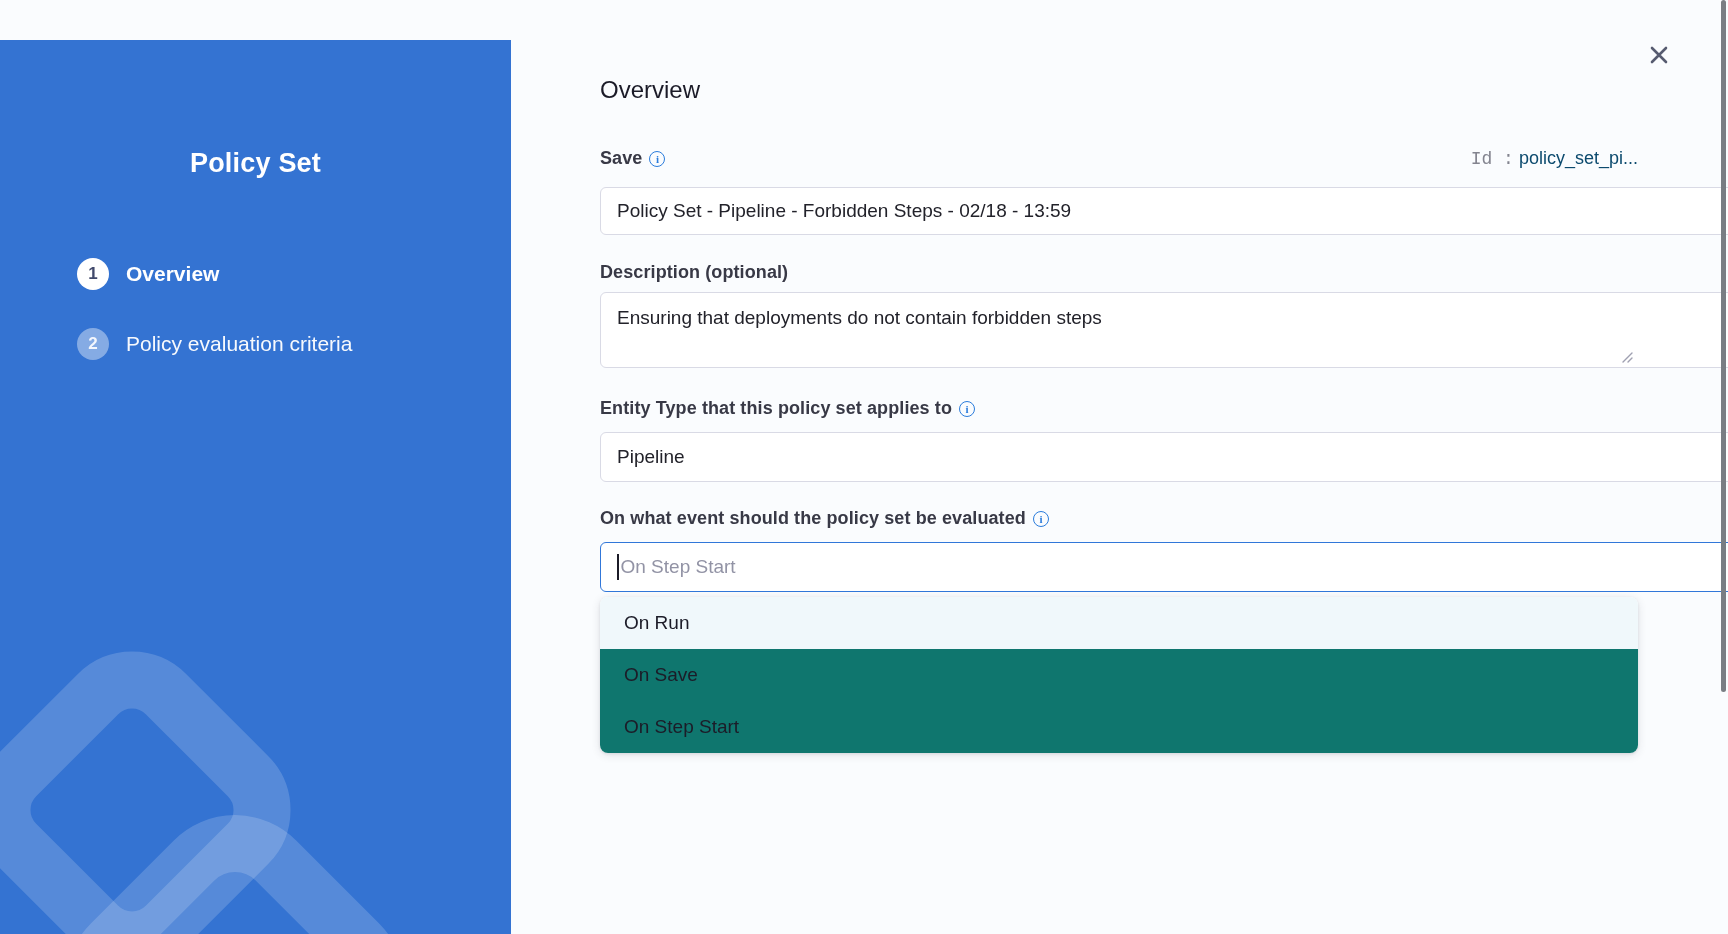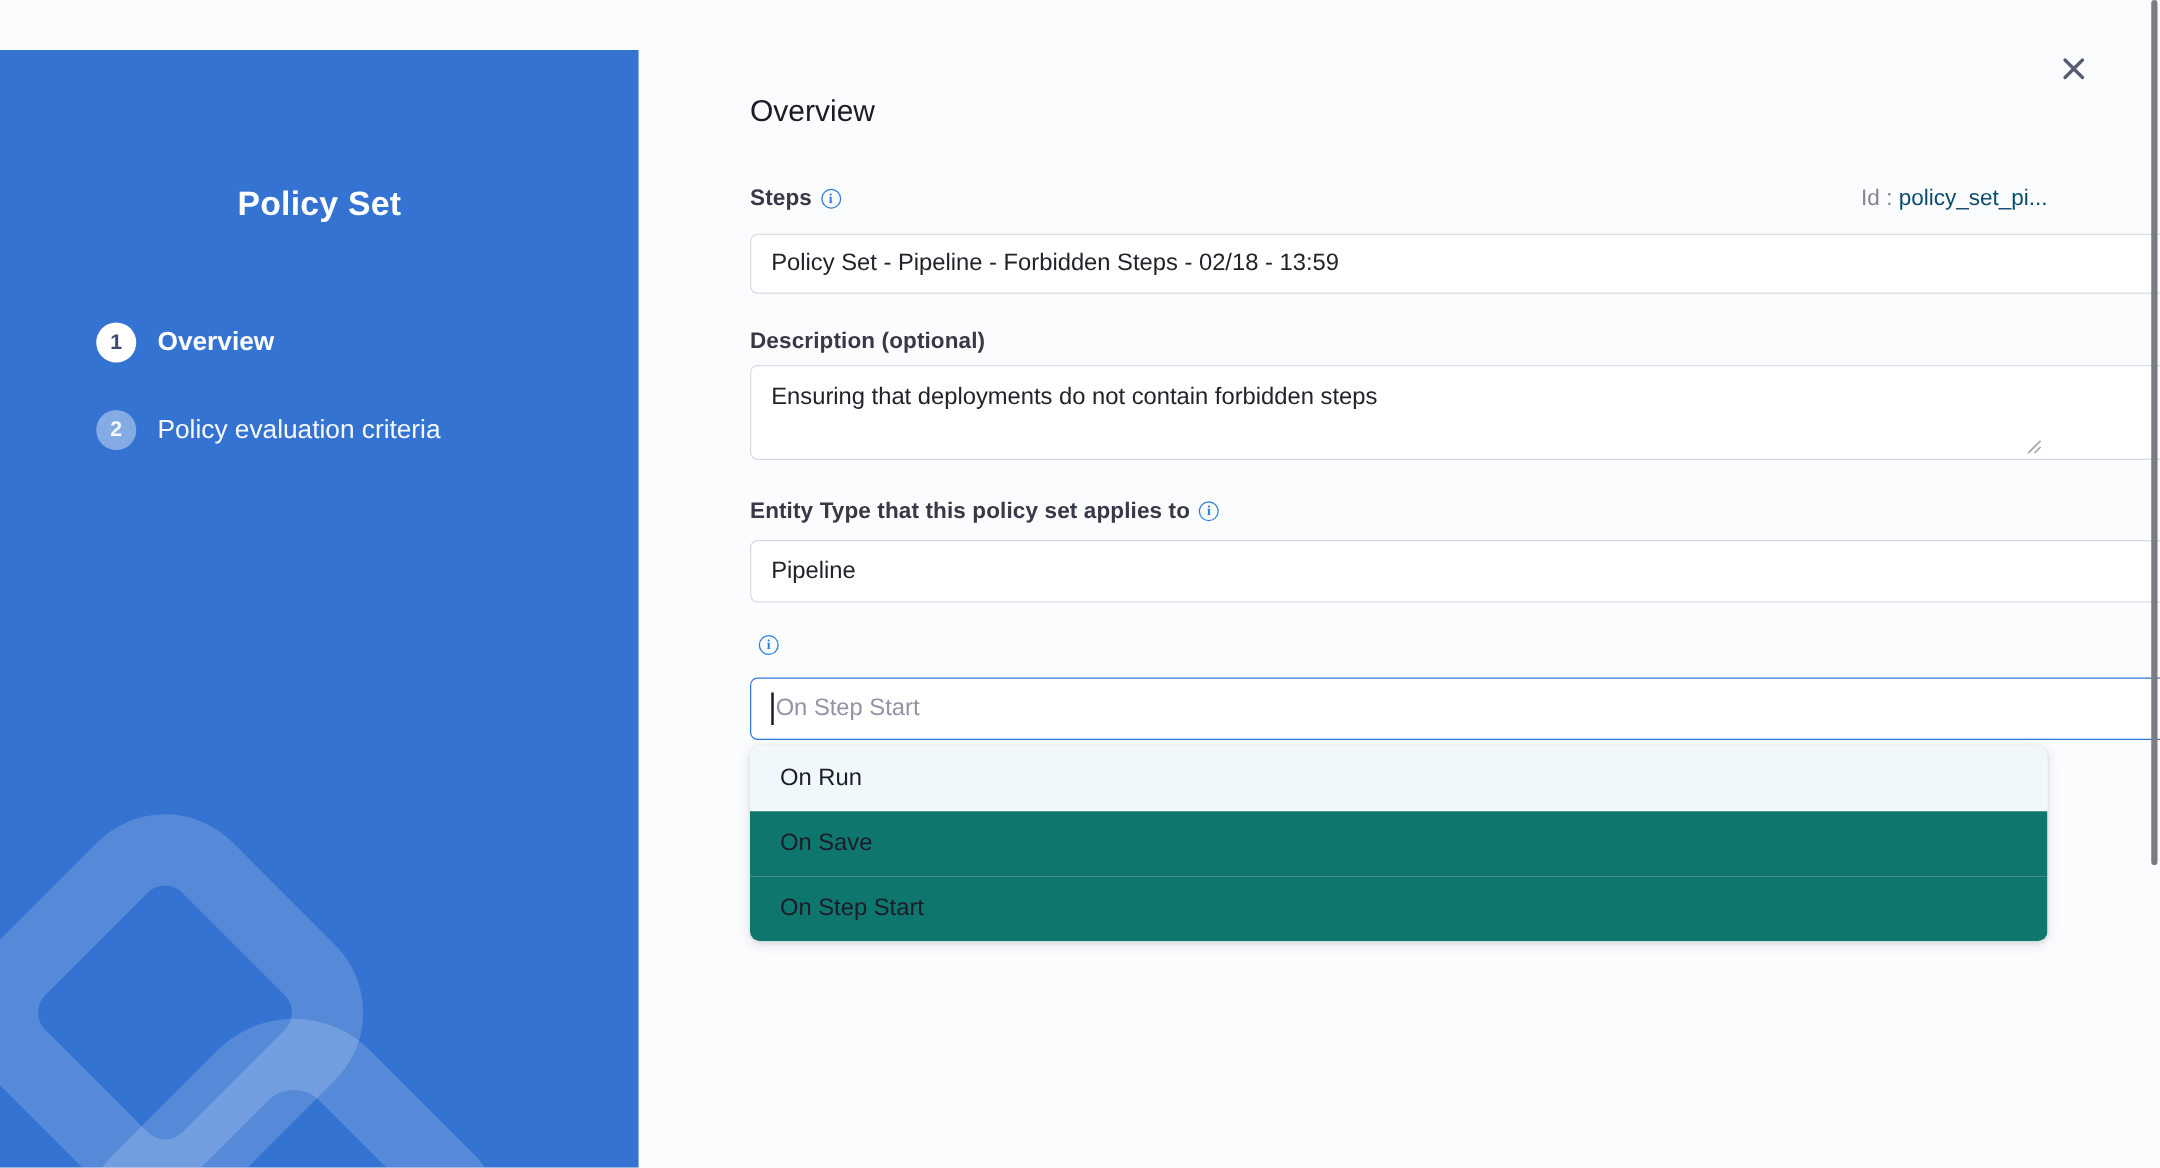--- a/index.html
+++ b/index.html
@@ -34,21 +34,21 @@
     font-size:24px; font-weight:500; color:#1B1B28; }
 
   .form-col { position:absolute; left:89px; top:0; width:1038px; }
   .label-row { position:absolute; width:1038px; display:flex; align-items:center; }
   .field-label { font-size:18px; font-weight:600; color:#383946; letter-spacing:0.1px; }
   .info-icon { display:inline-flex; align-items:center; justify-content:center;
     width:16px; height:16px; border:1.5px solid #2B7CDC; border-radius:50%;
     color:#2B7CDC; font-size:11px; font-weight:700; margin-left:7px;
     font-family:"Liberation Serif", serif; cursor:pointer; }
   .id-wrap { margin-left:auto; font-size:18px; }
-  .id-prefix { color:#83848F; }
+  .id-prefix { color:#83848F;font-family:Liberation Mono, monospace; }
   .id-link { color:#0c4a6e; text-decoration:none; cursor:pointer; }
 
   .text-input, .select-box, .text-area {
     position:absolute; width:1212px; background:#FFFFFF;
     border:1px solid #D9DAE5; border-radius:6px;
     font-size:19px; color:#22222A; font-family:"Liberation Sans", sans-serif; }
   .text-input { height:48px; padding:0 16px; outline:none; }
   .text-area { height:76px; padding:12px 16px; resize:none; outline:none; line-height:25px; }
   .resize-handle { position:absolute; cursor:nwse-resize; }
 
@@ -104,21 +104,21 @@
       <svg width="22" height="22" viewBox="0 0 22 22">
         <path d="M4 4 L18 18 M18 4 L4 18" stroke="#565B70" stroke-width="2.6" stroke-linecap="round"></path>
       </svg>
     </button>
 
     <h2 class="page-title">Overview</h2>
 
     <div class="form-col">
 
       <div class="label-row" style="top:148px;">
-        <span class="field-label">Steps</span>
+        <span class="field-label">Save</span>
         <span class="info-icon">i</span>
         <span class="id-wrap">
           <span class="id-prefix">Id :</span>
           <a class="id-link">policy_set_pi...</a>
         </span>
       </div>
       <input class="text-input" style="top: 187px;" type="text" value="Policy Set - Pipeline - Forbidden Steps - 02/18 - 13:59">
 
       <div class="label-row" style="top:262px;">
         <span class="field-label">Description (optional)</span>
@@ -135,20 +135,21 @@
       <div class="select-box" style="top:432px;">
         <span class="select-value">Pipeline</span>
         <span class="chevron">
           <svg width="16" height="10" viewBox="0 0 16 10">
             <path d="M2 2 L8 8 L14 2" stroke="#A6A8BA" stroke-width="1.8" fill="none" stroke-linecap="round" stroke-linejoin="round"></path>
           </svg>
         </span>
       </div>
 
       <div class="label-row" style="top:508px;">
+        <span class="field-label">On what event should the policy set be evaluated</span>
         <span class="info-icon">i</span>
       </div>
       <div class="select-box focused" style="top:542px;">
         <span class="caret"></span>
         <span class="placeholder-text">On Step Start</span>
         <span class="chevron">
           <svg width="16" height="10" viewBox="0 0 16 10">
             <path d="M2 2 L8 8 L14 2" stroke="#A6A8BA" stroke-width="1.8" fill="none" stroke-linecap="round" stroke-linejoin="round"></path>
           </svg>
         </span>

